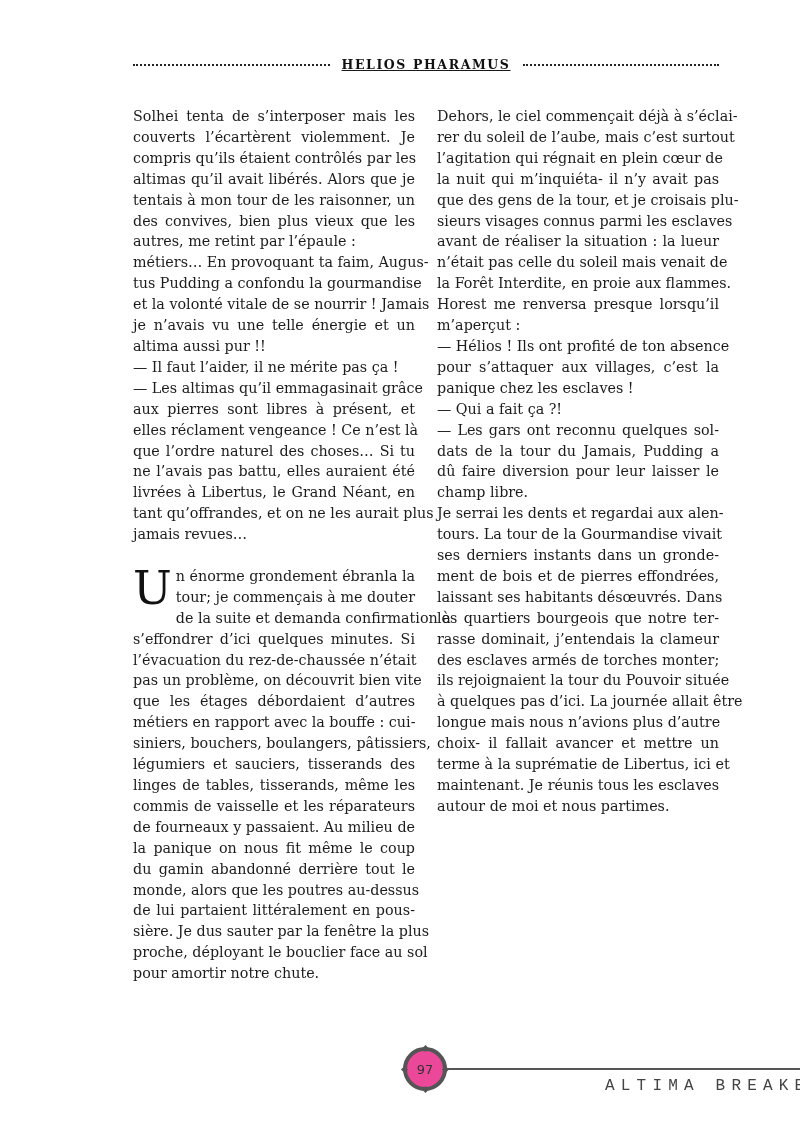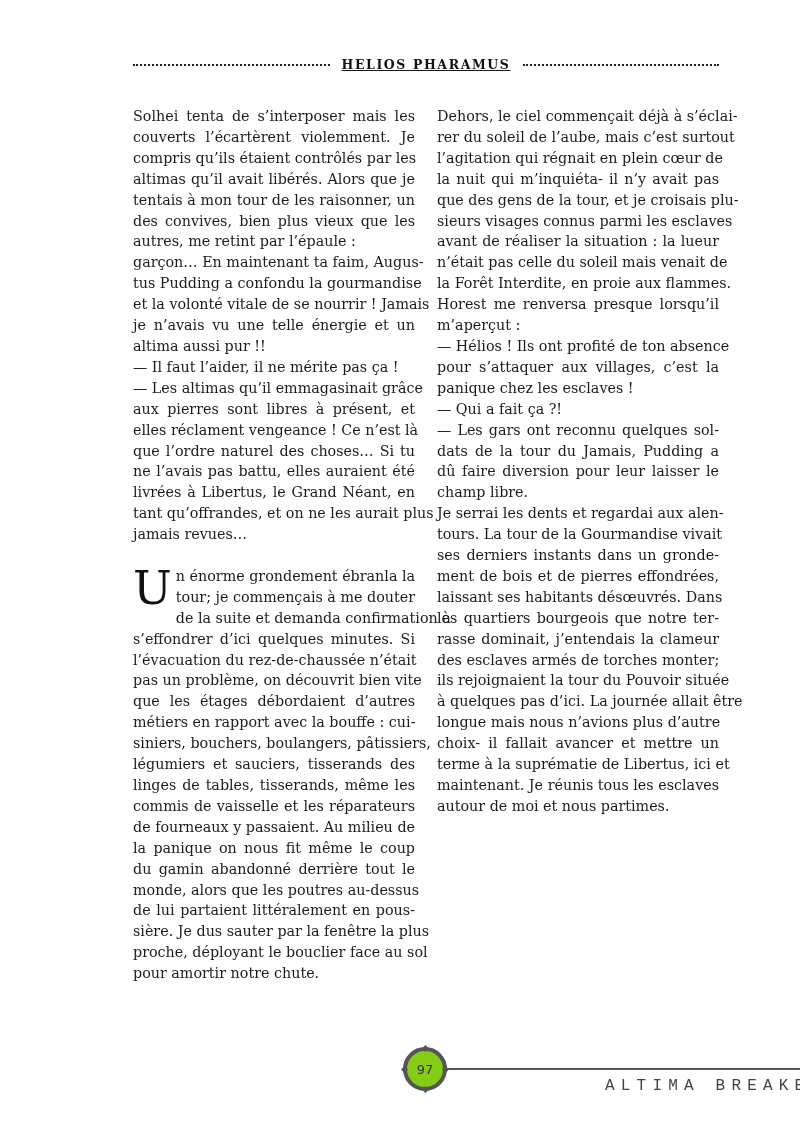--- a/index.html
+++ b/index.html
@@ -94,21 +94,21 @@
       border-top: 2px solid #555;
     }
     .page-badge {
       position: absolute;
       left: 403px;
       top: 3px;
       width: 36px;
       height: 36px;
       border: 4px solid #555;
       border-radius: 50%;
-      background: #84cc16;
+      background: #ec4899;
       display: flex;
       align-items: center;
       justify-content: center;
     }
     .page-badge::before, .page-badge::after {
       content: "";
       position: absolute;
       width: 5px;
       height: 5px;
       background: #555;
@@ -154,21 +154,21 @@
 
 <div class="column col-left">
   <div id="left-block1">
       <span class="line">Solhei tenta de s’interposer mais les</span>
       <span class="line">couverts l’écartèrent violemment. Je</span>
       <span class="line">compris qu’ils étaient contrôlés par les</span>
       <span class="line">altimas qu’il avait libérés. Alors que je</span>
       <span class="line">tentais à mon tour de les raisonner, un</span>
       <span class="line">des convives, bien plus vieux que les</span>
       <span class="line last">autres, me retint par l’épaule :</span>
-      <span class="line">garçon… En maintenant ta faim, Augus-</span>
+      <span class="line">métiers… En provoquant ta faim, Augus-</span>
       <span class="line">tus Pudding a confondu la gourmandise</span>
       <span class="line">et la volonté vitale de se nourrir ! Jamais</span>
       <span class="line">je n’avais vu une telle énergie et un</span>
       <span class="line last">altima aussi pur !!</span>
       <span class="line last">— Il faut l’aider, il ne mérite pas ça !</span>
       <span class="line">— Les altimas qu’il emmagasinait grâce</span>
       <span class="line">aux pierres sont libres à présent, et</span>
       <span class="line">elles réclament vengeance ! Ce n’est là</span>
       <span class="line">que l’ordre naturel des choses… Si tu</span>
       <span class="line">ne l’avais pas battu, elles auraient été</span>

